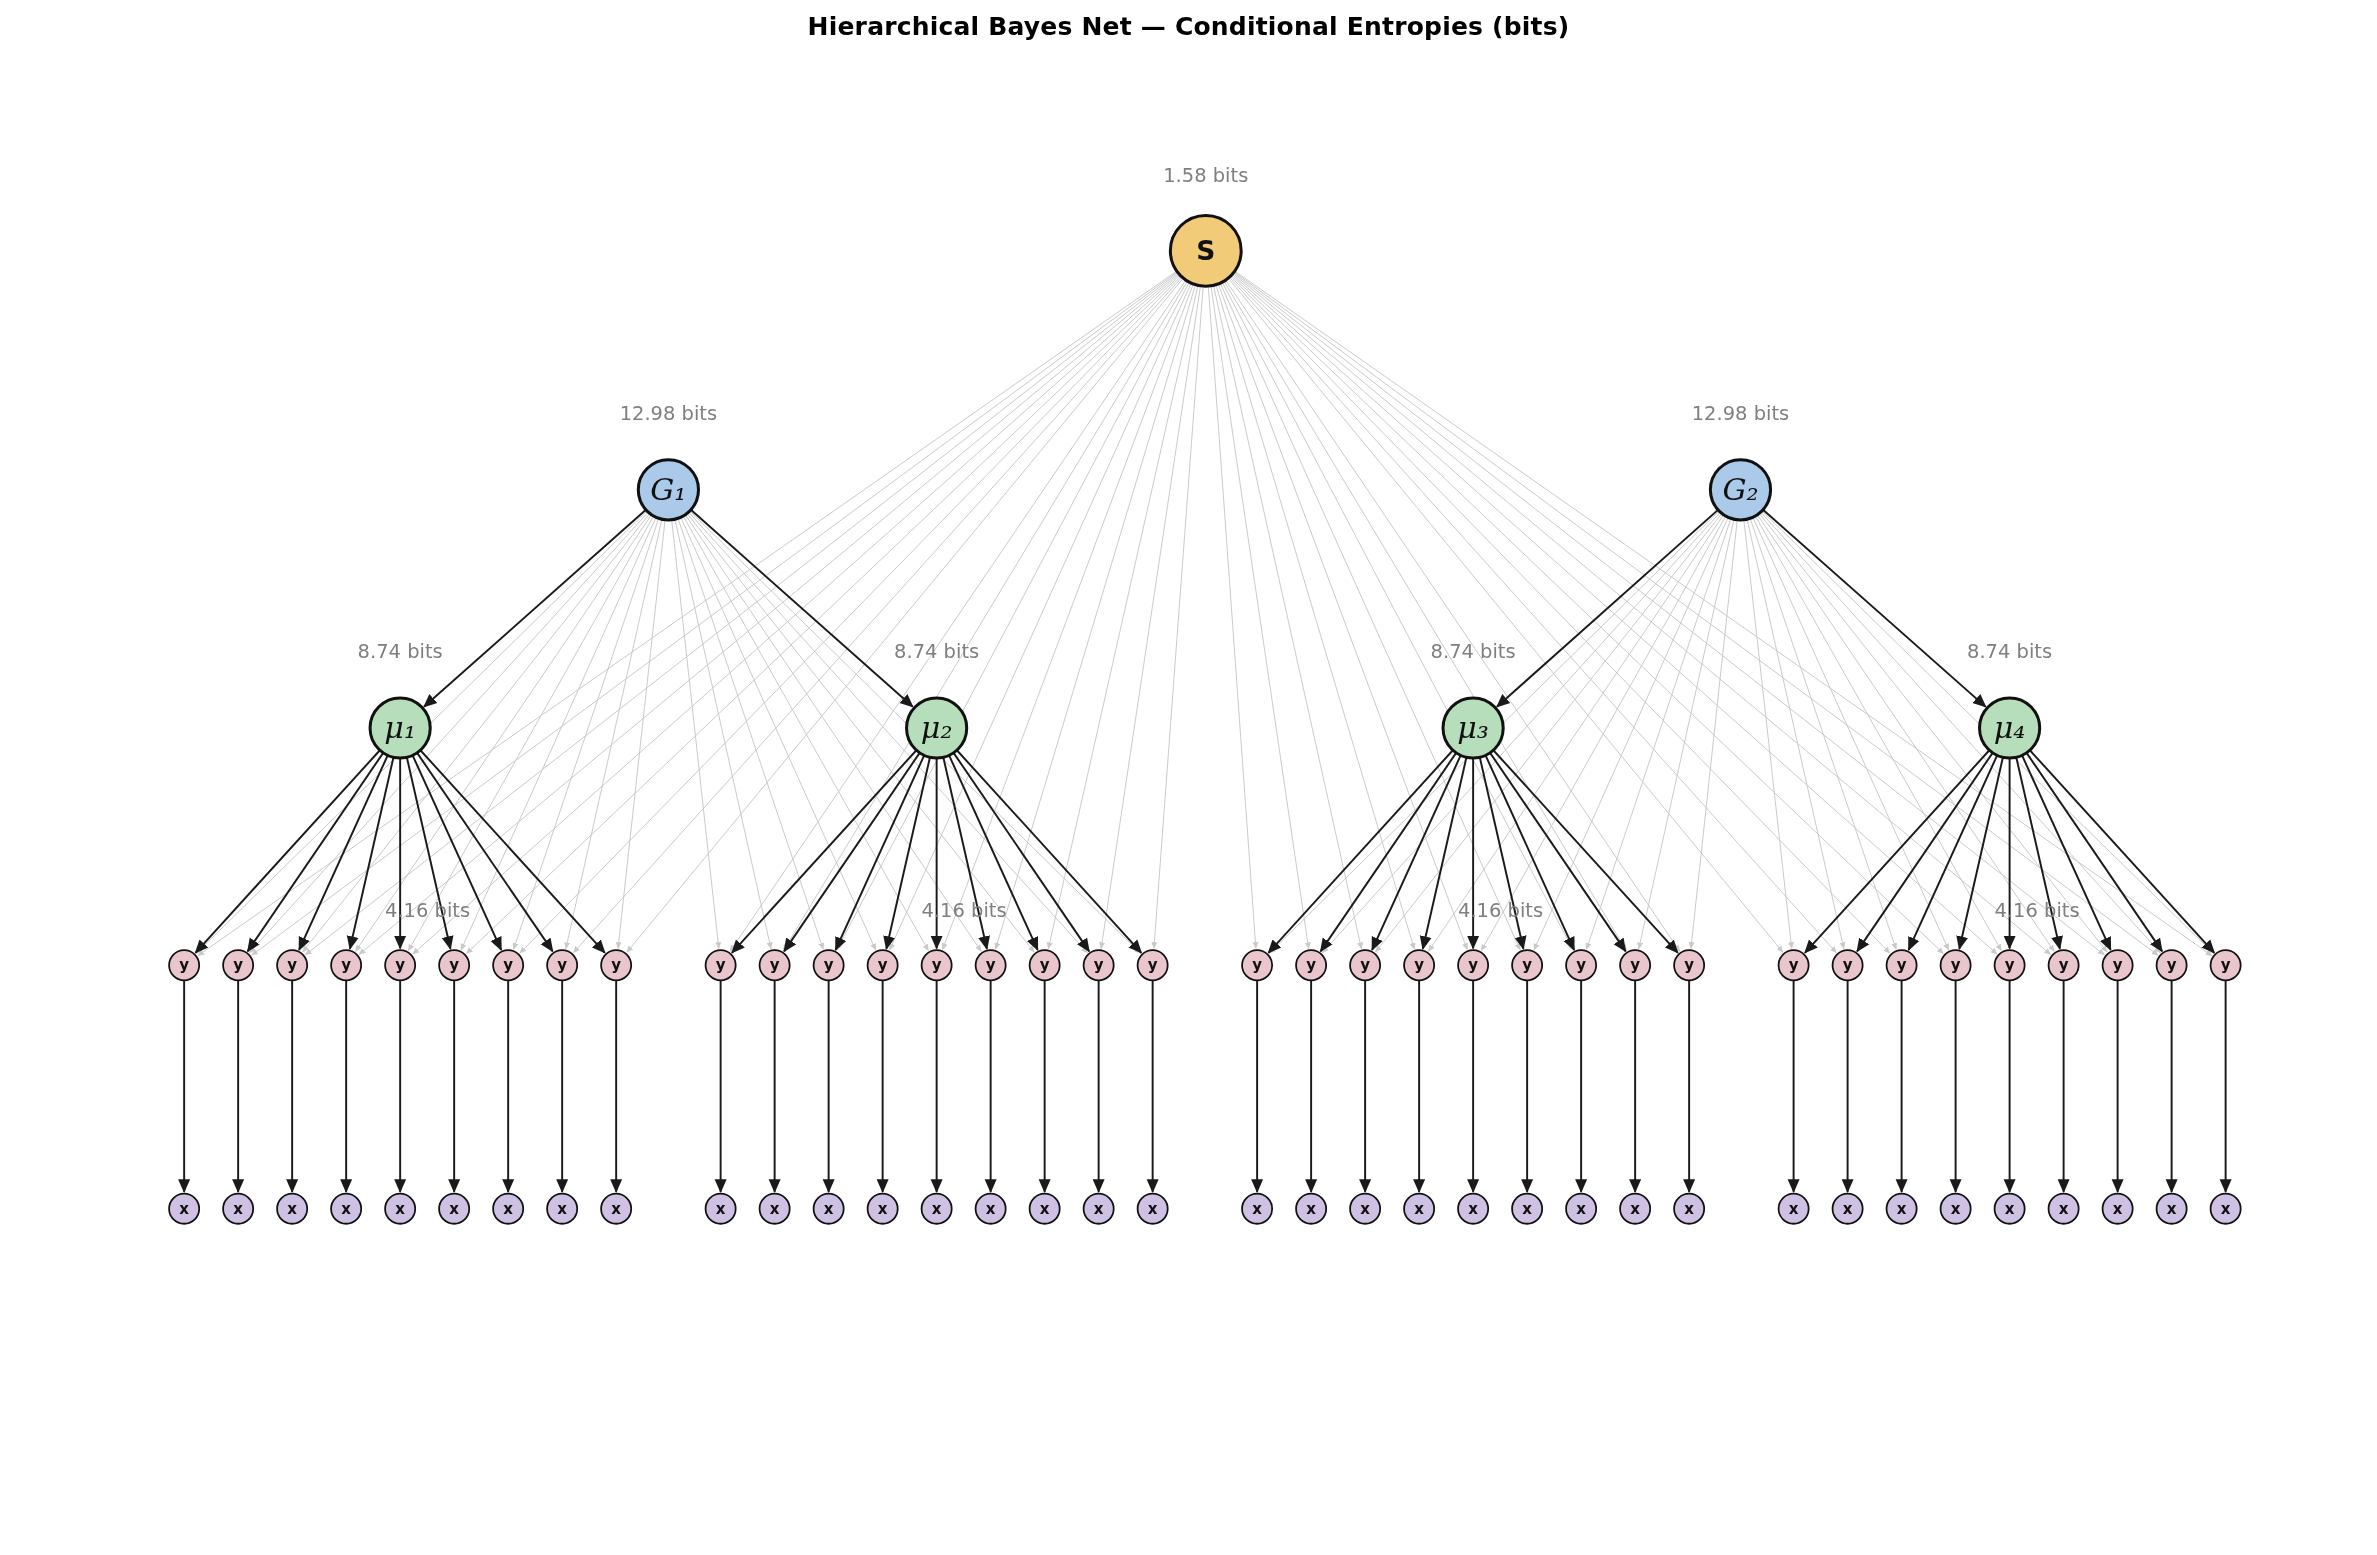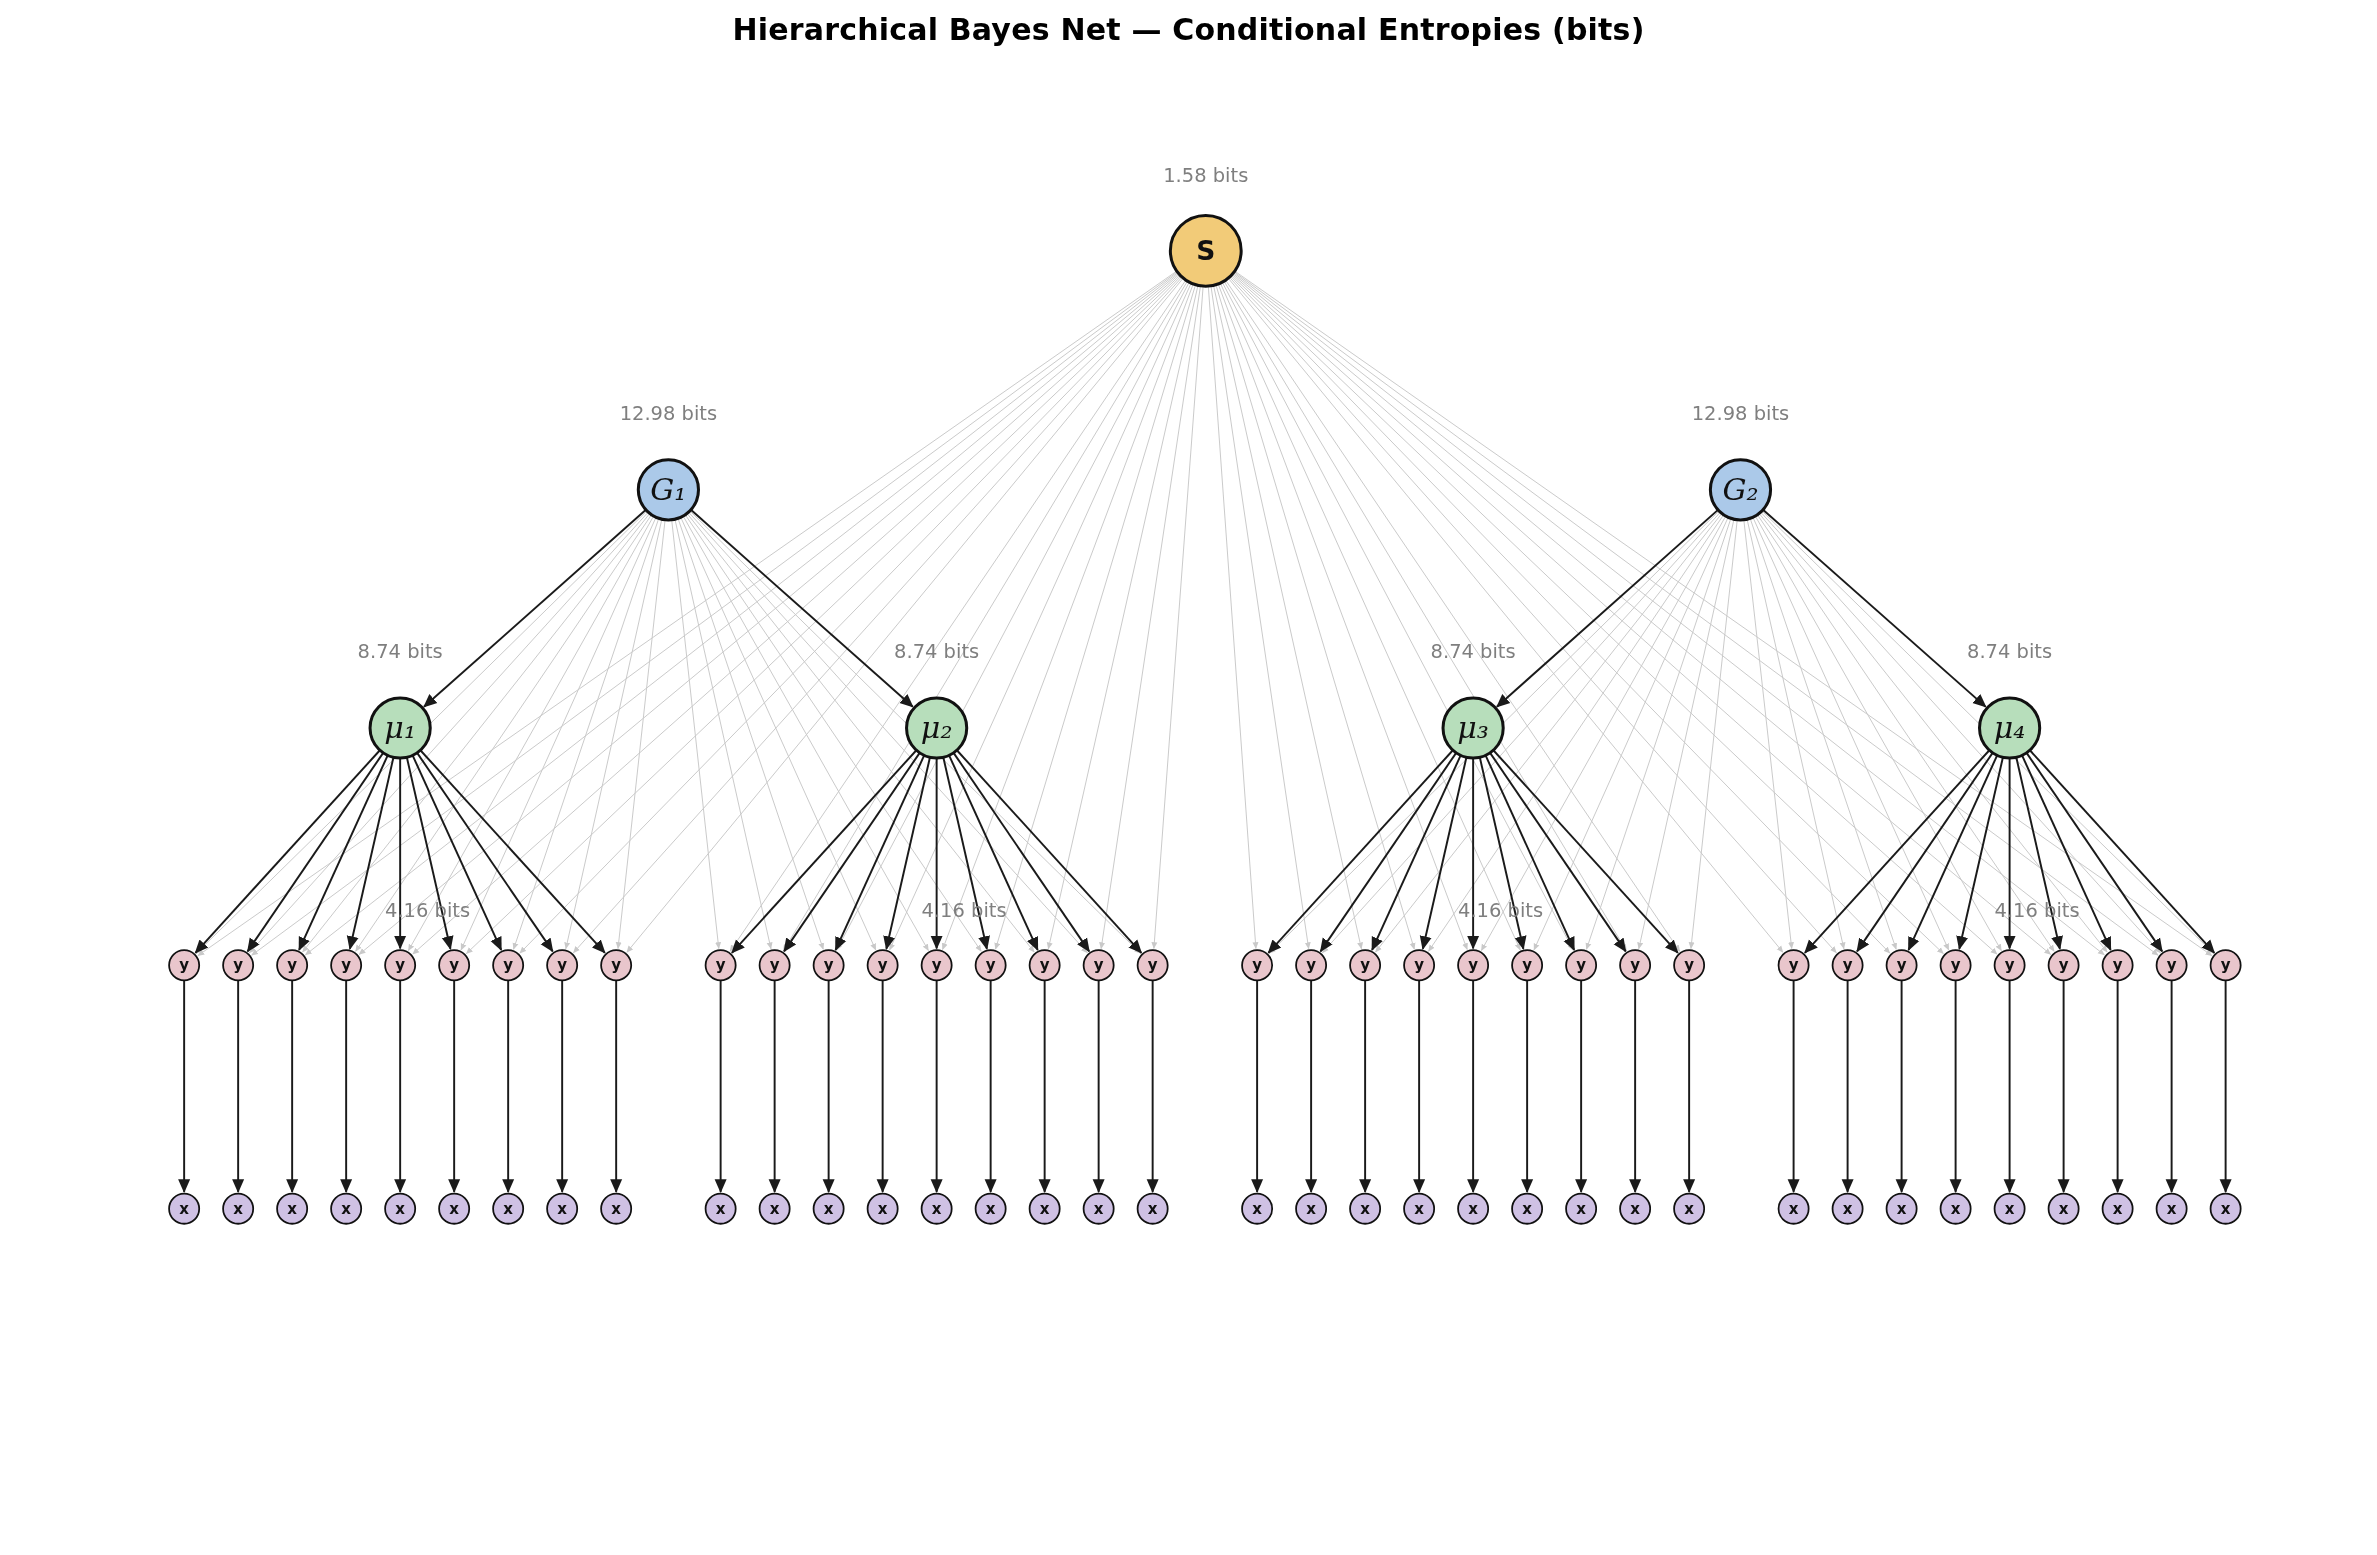--- a/index.html
+++ b/index.html
@@ -19,21 +19,21 @@
     left: 0; top: 0;
     width: 2377px;
     height: 1556px;
   }
   #title {
     position: absolute;
     left: 0;
     top: 12.4px;
     width: 2377px;
     text-align: center;
-    font-size: 30px;
+    font-size: 25px;
     font-weight: bold;
     color: #000000;
     letter-spacing: 0.2px;
     font-family: "DejaVu Sans", "Liberation Sans", sans-serif;
   }
   svg#graph {
     position: absolute;
     left: 0; top: 0;
     width: 2377px;
     height: 1556px;

